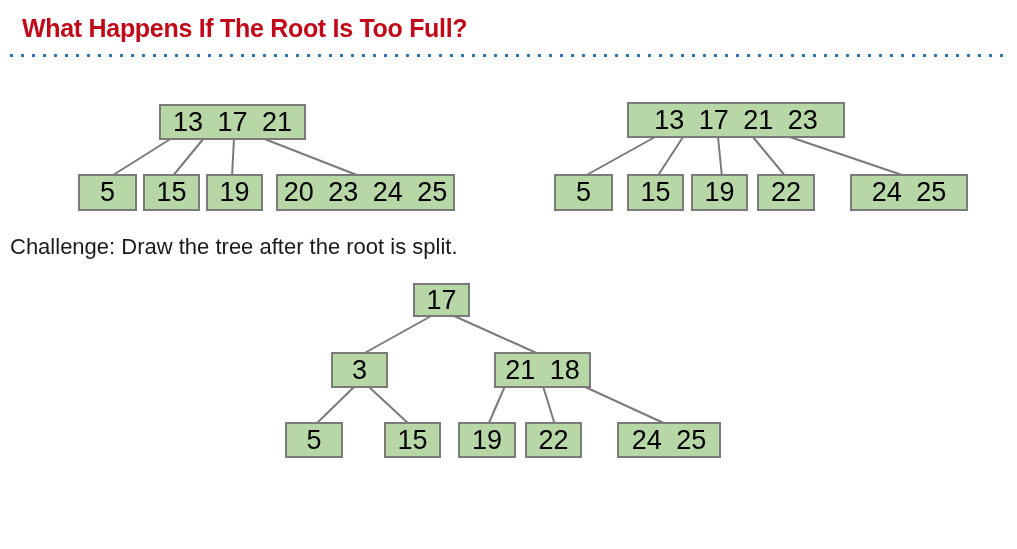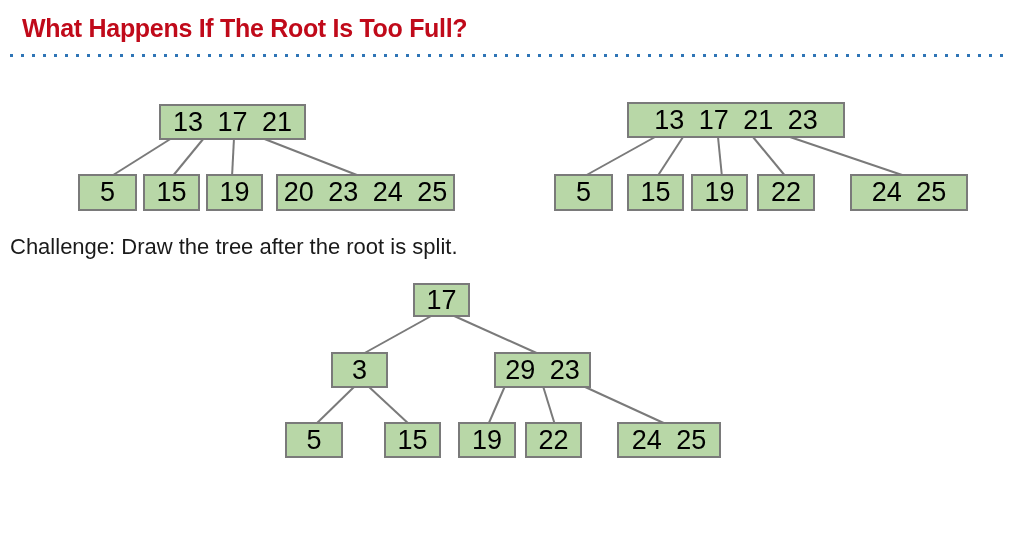--- a/index.html
+++ b/index.html
@@ -117,21 +117,21 @@
     <div class="node" style="left:691px; top:174px; width:57px; height:37px">19</div>
     <div class="node" style="left:757px; top:174px; width:58px; height:37px">22</div>
     <div class="node" style="left:850px; top:174px; width:118px; height:37px">24 25</div>
   </div>
 
   <div class="challenge">Challenge: Draw the tree after the root is split.</div>
 
   <div>
     <div class="node" style="left:413px; top:283px; width:57px; height:34px">17</div>
     <div class="node" style="left:331px; top:352px; width:57px; height:36px">3</div>
-    <div class="node" style="left:494px; top:352px; width:97px; height:36px">29 23</div>
+    <div class="node" style="left:494px; top:352px; width:97px; height:36px">21 18</div>
     <div class="node" style="left:285px; top:422px; width:58px; height:36px">5</div>
     <div class="node" style="left:384px; top:422px; width:57px; height:36px">15</div>
     <div class="node" style="left:458px; top:422px; width:58px; height:36px">19</div>
     <div class="node" style="left:525px; top:422px; width:57px; height:36px">22</div>
     <div class="node" style="left:617px; top:422px; width:104px; height:36px">24 25</div>
   </div>
 
 </div>
 
 </body></html>

